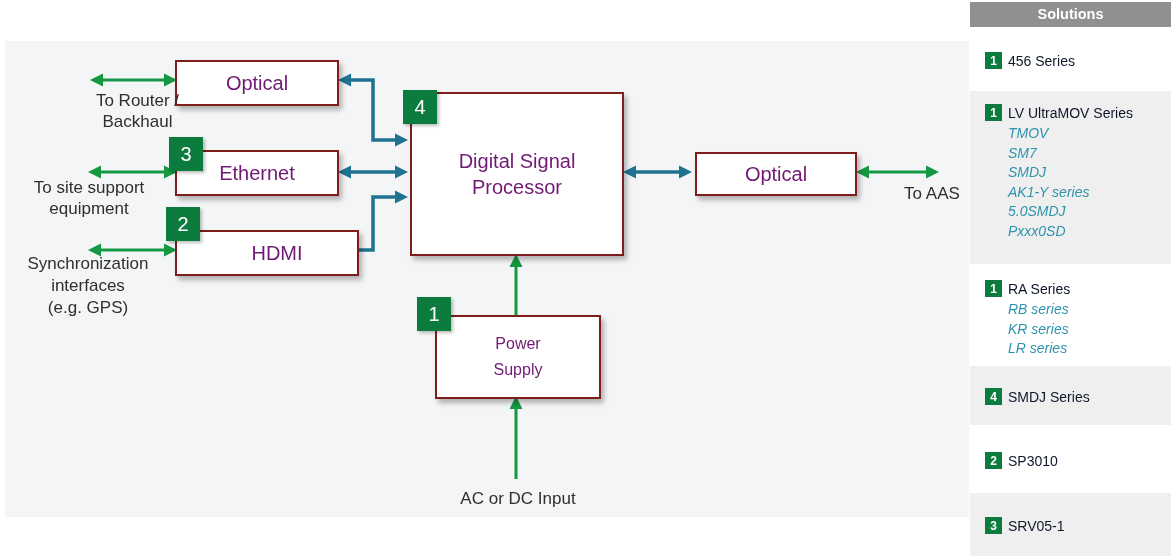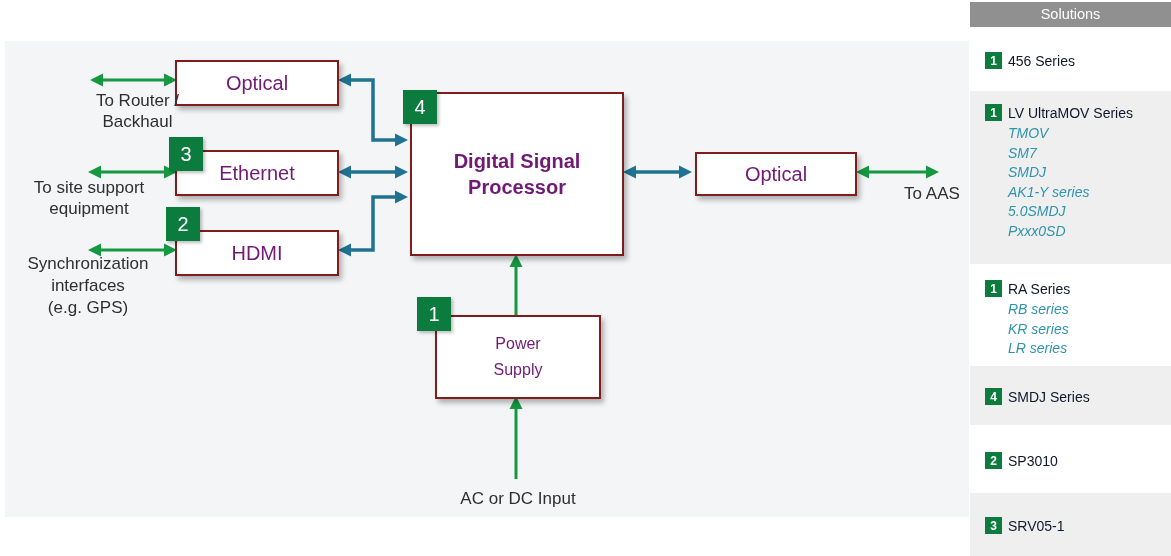--- a/index.html
+++ b/index.html
@@ -10,22 +10,22 @@
   
   .panel{position:absolute;left:5px;top:41px;width:964px;height:476px;background:#f3f5f6;}
   .box{
     position:absolute;background:#ffffff;border:2px solid #7f1d1d;
     box-shadow:3px 4px 5px rgba(0,0,0,0.28);
     display:flex;flex-direction:column;align-items:center;justify-content:center;
     color:#701a75;font-size:20px;line-height:26px;text-align:center;z-index:3;
   }
   .box-optical-left{left:175px;top:60px;width:160px;height:42px;}
   .box-ethernet{left:175px;top:150px;width:160px;height:42px;}
-  .box-hdmi{left:175px;top:230px;width:160px;height:42px;}
-  .box-dsp{left:410px;top:92px;width:210px;height:160px;font-weight:bold;}
+  .box-hdmi{left:175px;top:230px;width:160px;height:42px;padding-left:20px;}
+  .box-dsp{left:410px;top:92px;width:210px;height:160px;}
   .box-power{left:435px;top:315px;width:162px;height:80px;font-size:16px;}
   .box-optical-right{left:695px;top:152px;width:158px;height:40px;}
   .nbadge{
     position:absolute;width:34px;height:34px;background:#0c7c3e;color:#ffffff;
     font-size:20px;display:flex;align-items:center;justify-content:center;
     box-shadow:2px 2px 3px rgba(0,0,0,0.25);z-index:4;
   }
   .nbadge-4{left:403px;top:90px;}
   .nbadge-3{left:169px;top:137px;}
   .nbadge-2{left:166px;top:207px;}
@@ -36,21 +36,21 @@
   }
   .lbl-router{left:70px;top:90px;width:135px;}
   .lbl-site{left:8px;top:177px;width:162px;}
   .lbl-sync{left:4px;top:253px;width:168px;line-height:22px;}
   .lbl-ac{left:443px;top:488px;width:150px;}
   .lbl-aas{left:896px;top:183px;width:72px;}
   svg.arrows{position:absolute;left:0;top:0;z-index:2;pointer-events:none;}
   
   .side-header{
     position:absolute;left:970px;top:2px;width:201px;height:25px;background:#909090;
-    color:#ffffff;font-size:14.5px;font-weight:normal;text-align:center;line-height:25px;
+    color:#ffffff;font-size:14.5px;font-weight:bold;text-align:center;line-height:25px;
   }
   .sidebar{position:absolute;left:970px;top:27px;width:201px;}
   .sec{box-sizing:border-box;padding-left:15px;}
   .sec.gray{background:#efefef;}
   .sec1{height:64px;padding-top:25px;}
   .sec2{height:173px;padding-top:13px;}
   .sec3{height:102px;padding-top:16px;}
   .sec4{height:59px;padding-top:22px;}
   .sec5{height:68px;padding-top:27px;}
   .sec6{height:63px;padding-top:24px;}

